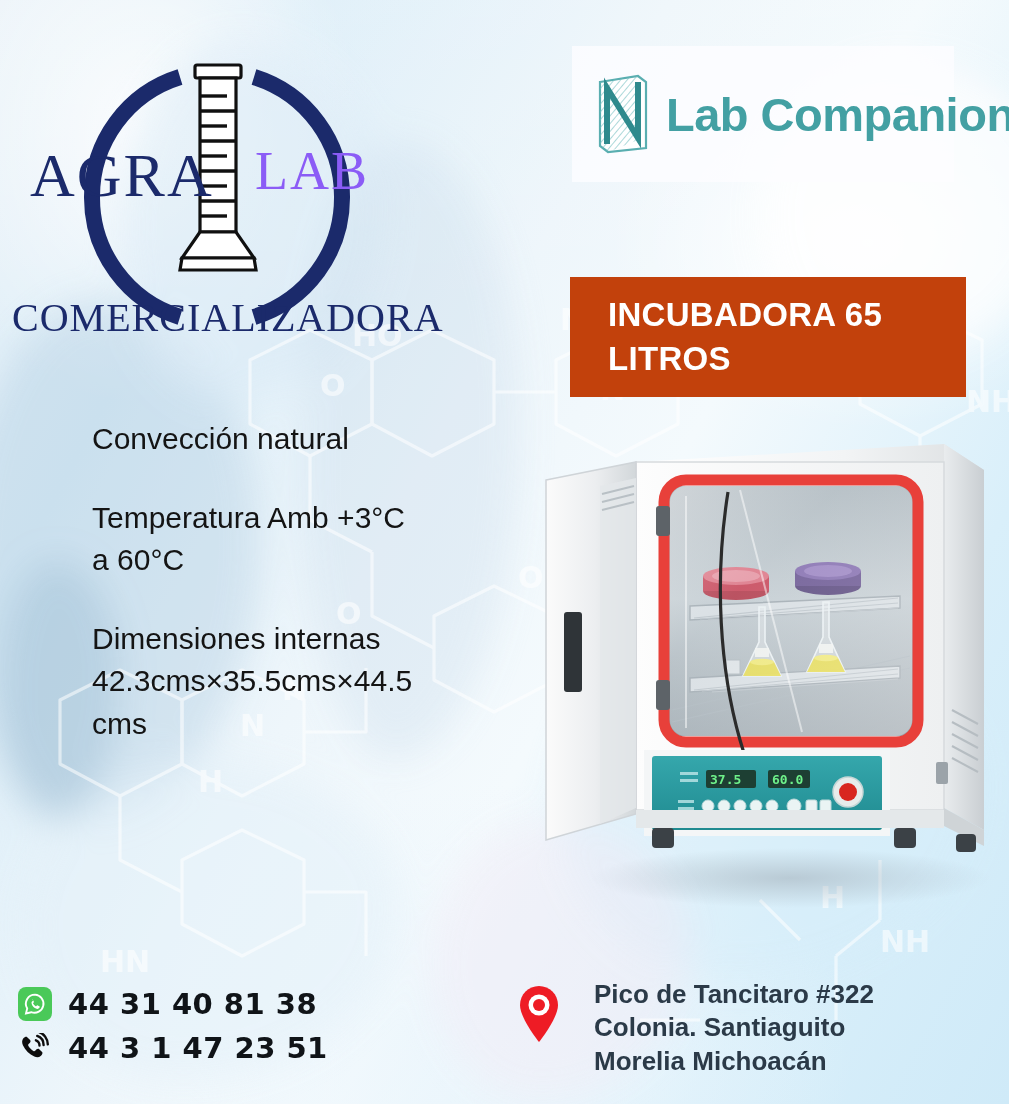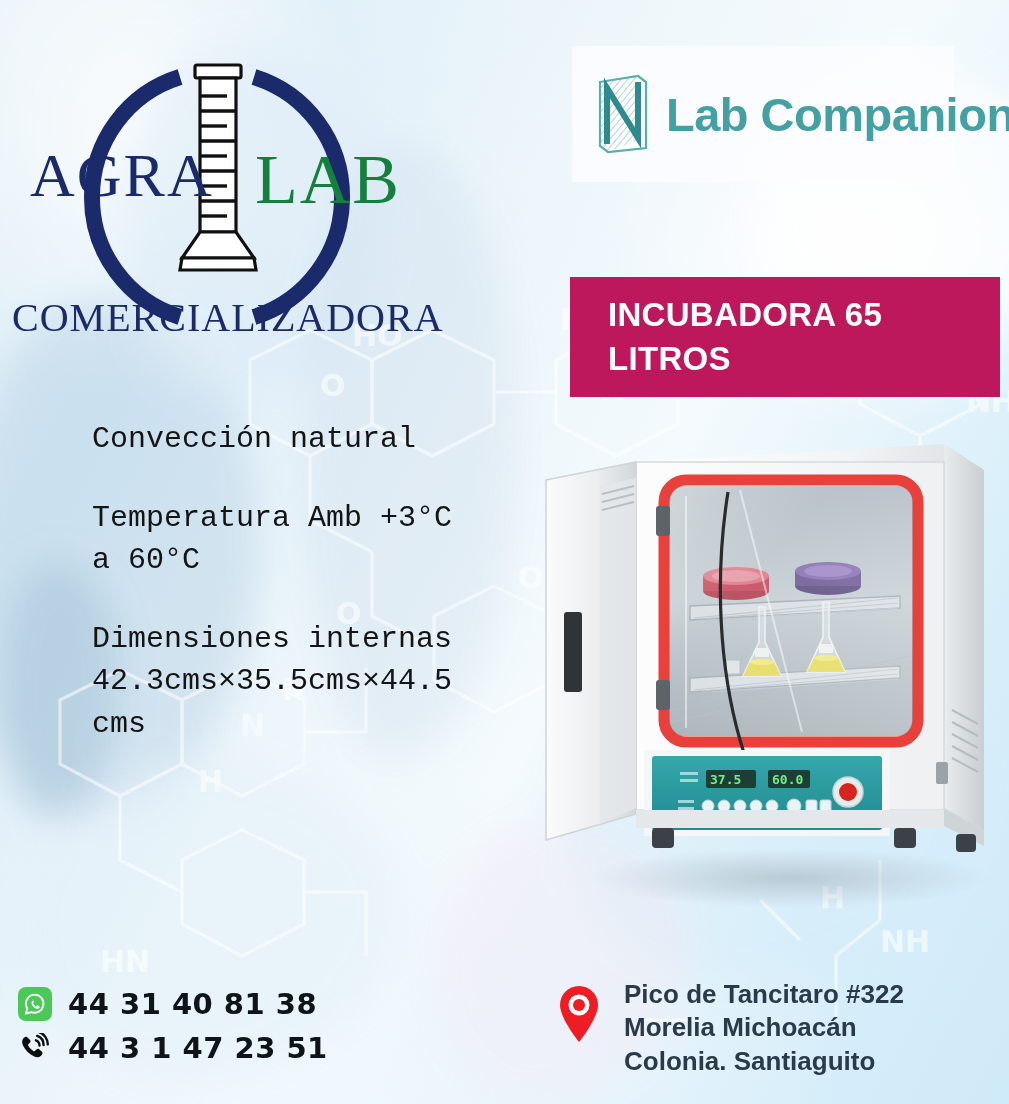--- a/index.html
+++ b/index.html
@@ -66,21 +66,21 @@
     position: absolute;
     left: 12px;
     top: 22px;
     width: 410px;
     height: 340px;
   }
   .logo-mark { position: absolute; inset: 0; }
   .wm-agra { position: absolute; left: 18px; top: 118px; font-family: "Liberation Serif", serif;
              font-size: 62px; color: #1b2a6b; letter-spacing: 2px; }
   .wm-lab  { position: absolute; left: 243px; top: 118px; font-family: "Liberation Serif", serif;
-             font-size: 70px; color: #15803d; letter-spacing: 2px; }
+             font-size: 54px; color: #8b5cf6; letter-spacing: 2px; }
   .wm-sub  { position: absolute; left: 0; top: 272px; width: 410px; text-align: left;
              font-family: "Liberation Serif", serif; font-size: 40px; color: #1b2a6b;
              letter-spacing: 1px; }
 
   
   .brand-box {
     position: absolute;
     left: 572px;
     top: 46px;
     width: 382px;
@@ -102,23 +102,23 @@
     color: #43a0a3;
     letter-spacing: -0.5px;
     white-space: nowrap;
   }
 
   
   .title-banner {
     position: absolute;
     left: 570px;
     top: 277px;
-    width: 430px;
+    width: 396px;
     height: 120px;
-    background: #be185d;
+    background: #c2410c;
     display: flex;
     align-items: center;
   }
   .title-text {
     color: #ffffff;
     font-family: "Liberation Sans", sans-serif;
     font-weight: bold;
     font-size: 33px;
     line-height: 1.32;
     padding-left: 38px;
@@ -126,21 +126,21 @@
     letter-spacing: 0.3px;
   }
 
   
   .specs {
     position: absolute;
     left: 92px;
     top: 418px;
     width: 430px;
     color: #141414;
-    font-family: Liberation Mono, monospace;
+    font-family: Liberation Sans, sans-serif;
     font-size: 30px;
     line-height: 1.42;
   }
   .spec-group { margin-bottom: 36px; }
   .spec-group:last-child { margin-bottom: 16px; }
   .spec-line { white-space: pre-wrap; }
 
   
   .product {
     position: absolute;
@@ -180,25 +180,25 @@
     flex: 0 0 34px;
   }
   .phone-icon {
     width: 34px; height: 34px;
     display: flex; align-items: center; justify-content: center;
     flex: 0 0 34px;
   }
 
   .contact-right {
     position: absolute;
-    left: 556px;
+    left: 516px;
     top: 978px;
     display: flex;
     align-items: flex-start;
-    gap: 22px;
+    gap: 32px;
   }
   .pin-icon { flex: 0 0 46px; margin-top: 6px; }
   .address {
     font-family: "Liberation Sans", sans-serif;
     font-weight: bold;
     font-size: 26px;
     line-height: 1.28;
     color: #2b3a48;
     white-space: nowrap;
   }
@@ -557,18 +557,18 @@
   <div class="contact-right">
     <div class="pin-icon">
       <svg width="46" height="60" viewBox="0 0 46 60">
         <path d="M23 2C12.5 2 4 10.5 4 21c0 13.5 19 37 19 37s19-23.5 19-37C42 10.5 33.5 2 23 2z" fill="#ee1c25"></path>
         <circle cx="23" cy="21" r="10.5" fill="#ffffff"></circle>
         <circle cx="23" cy="21" r="6" fill="#ee1c25"></circle>
       </svg>
     </div>
     <div class="address">
       <div>Pico de Tancitaro #322</div>
+      <div>Colonia. Santiaguito</div>
       <div>Morelia Michoacán</div>
-      <div>Colonia. Santiaguito</div>
     </div>
   </div>
 
 </div>
 
 </body></html>

